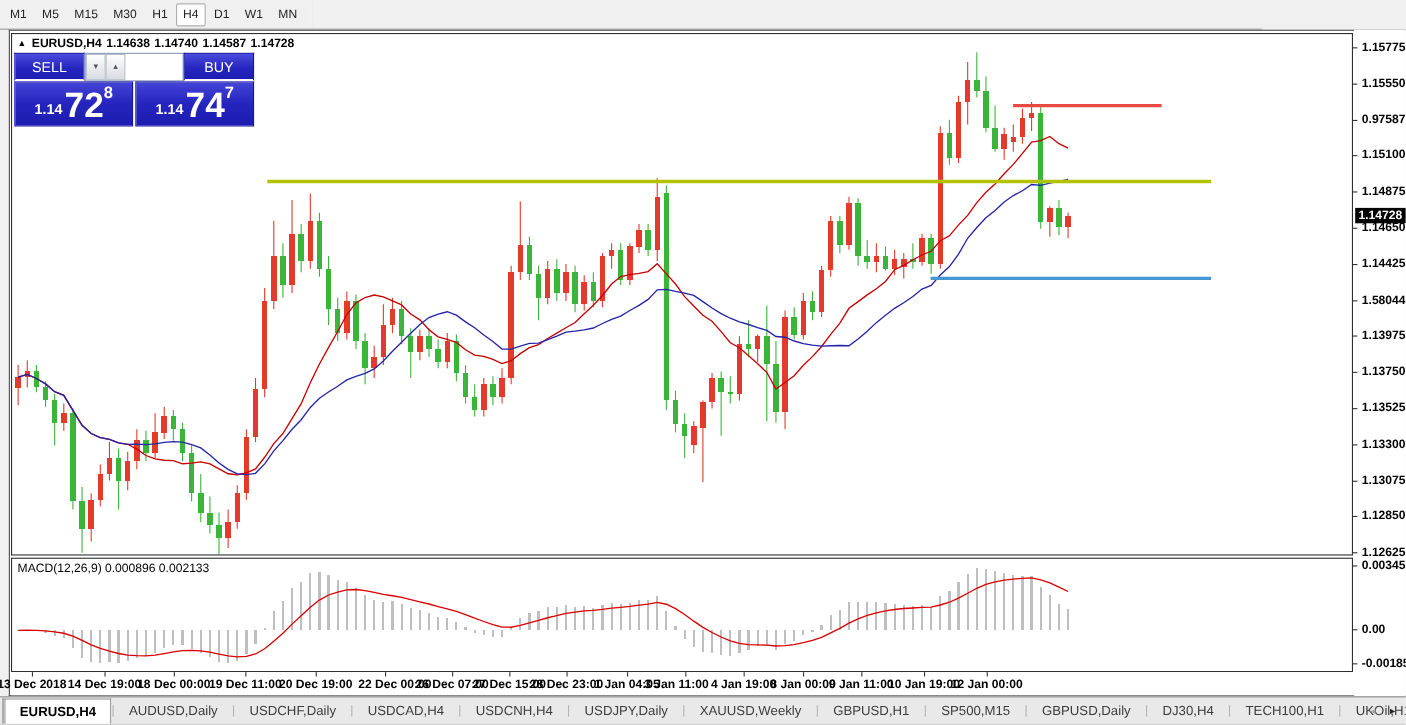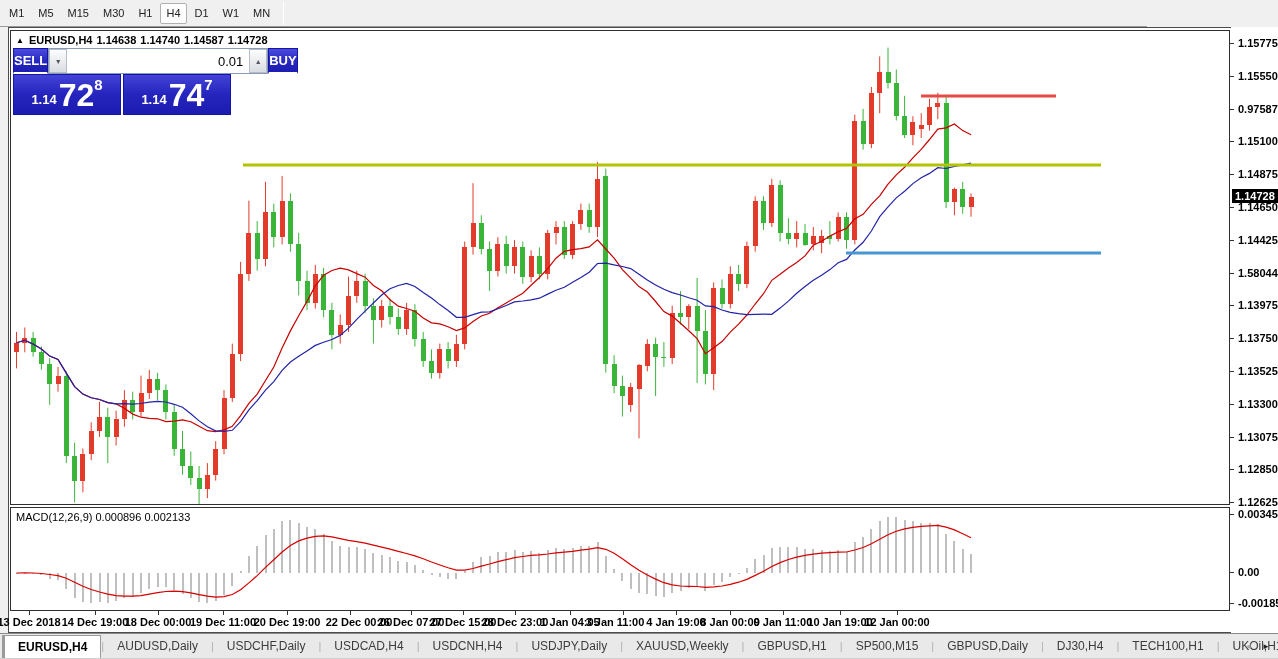--- a/index.html
+++ b/index.html
@@ -30,21 +30,21 @@
   .ohlc-header { position:absolute; left:5px; top:3px; font-size:11px; font-weight:600;
                  color:#000; white-space:nowrap; letter-spacing:0; }
   .ohlc-header span { margin-right:4px; }
   .ohlc-header .marker { font-size:8px; margin-right:5px; vertical-align:1px; }
 
   .macd-label { position:absolute; left:5px; top:3px; font-size:11px; font-weight:400; color:#000; }
 
   
   .trade-panel { position:absolute; left:2px; top:17px; width:218px; }
   .tp-row1 { display:flex; height:26px; }
-  .tp-sell, .tp-buy { width:64px; color:#fff; font-size:13px; font-weight:700;
+  .tp-sell, .tp-buy { width:64px; color:#fff; font-size:13px; font-weight:400;
       display:flex; align-items:center; justify-content:center;
       background:linear-gradient(180deg,#4b4bdc 0%,#2626c0 55%,#1d1db2 100%);
       border:1px solid #1414a6; border-bottom:2px solid #fff; }
   .tp-spin { flex:1; display:flex; background:#fff; border:1px solid #8a9ab9; }
   .tp-spin-btn { width:18px; display:flex; align-items:center; justify-content:center;
       font-size:7px; color:#556; background:linear-gradient(180deg,#fdfdfd,#d9dce2);
       border:1px solid #b5bcc9; }
   .tp-vol { flex:1; border:none; outline:none; text-align:right; font-size:13px;
       padding-right:6px; font-family:"Liberation Sans", sans-serif; color:#000; min-width:0; }
   .tp-row2 { display:flex; height:41px; }
@@ -345,21 +345,20 @@
       </svg>
     <div class="ohlc-header">
       <span class="marker">▲</span><span>EURUSD,H4</span><span>1.14638</span><span>1.14740</span><span>1.14587</span><span>1.14728</span>
     </div>
 
     <div class="trade-panel">
       <div class="tp-row1">
         <div class="tp-sell">SELL</div>
         <div class="tp-spin">
           <div class="tp-spin-btn">▼</div>
-          <input class="tp-vol" value="0.01" style="">
           <div class="tp-spin-btn">▲</div>
         </div>
         <div class="tp-buy">BUY</div>
       </div>
       <div class="tp-row2">
         <div class="tp-price">
           <span class="tp-prefix">1.14</span>
           <span class="tp-big">72</span>
           <span class="tp-pip">8</span>
         </div>

